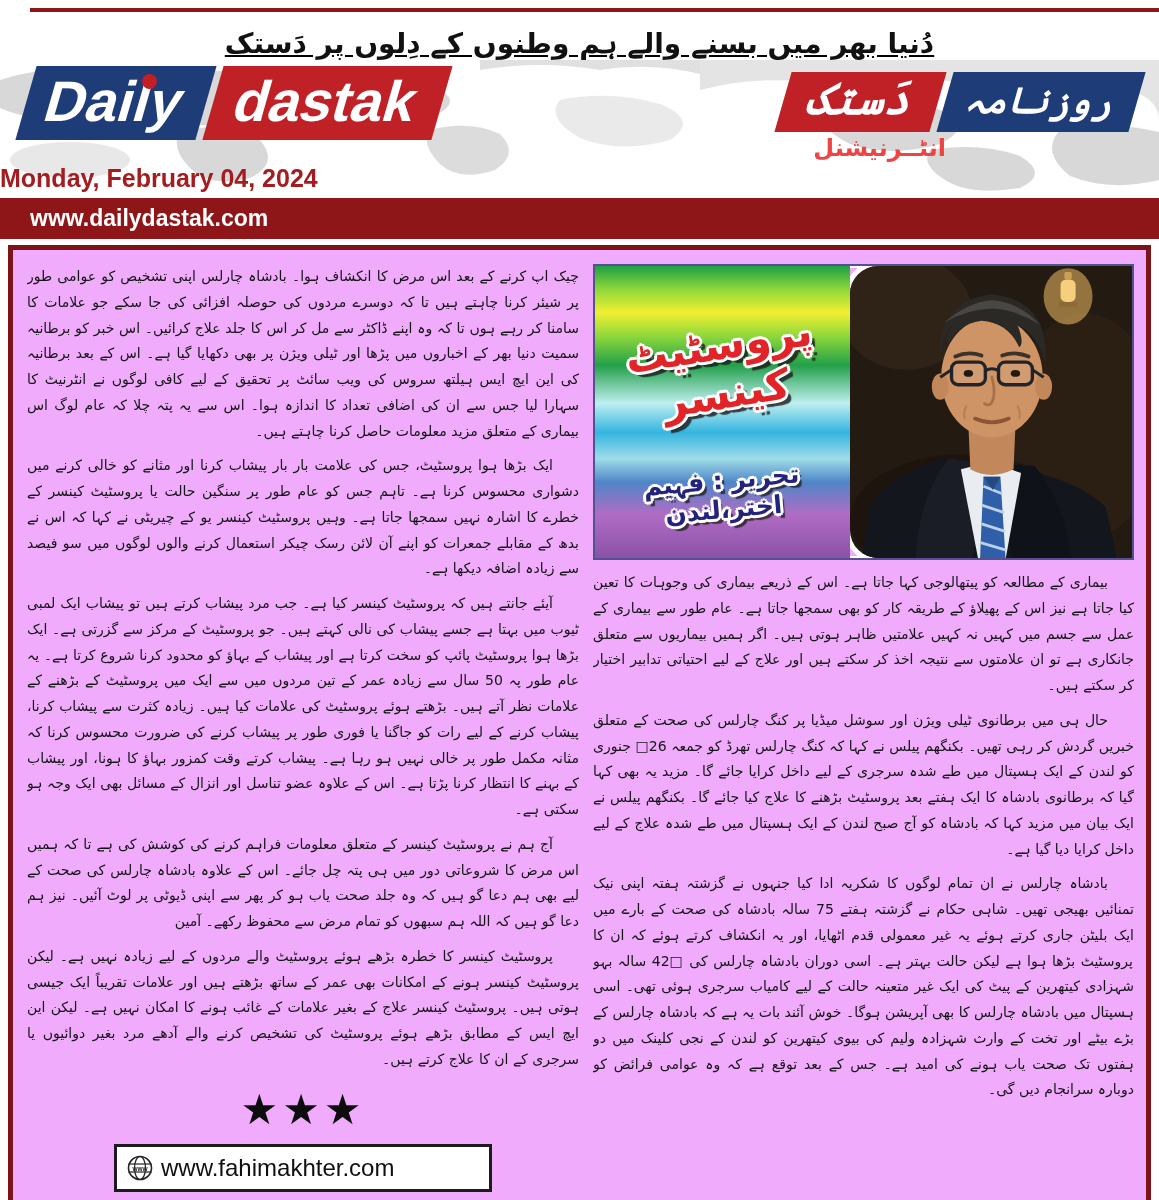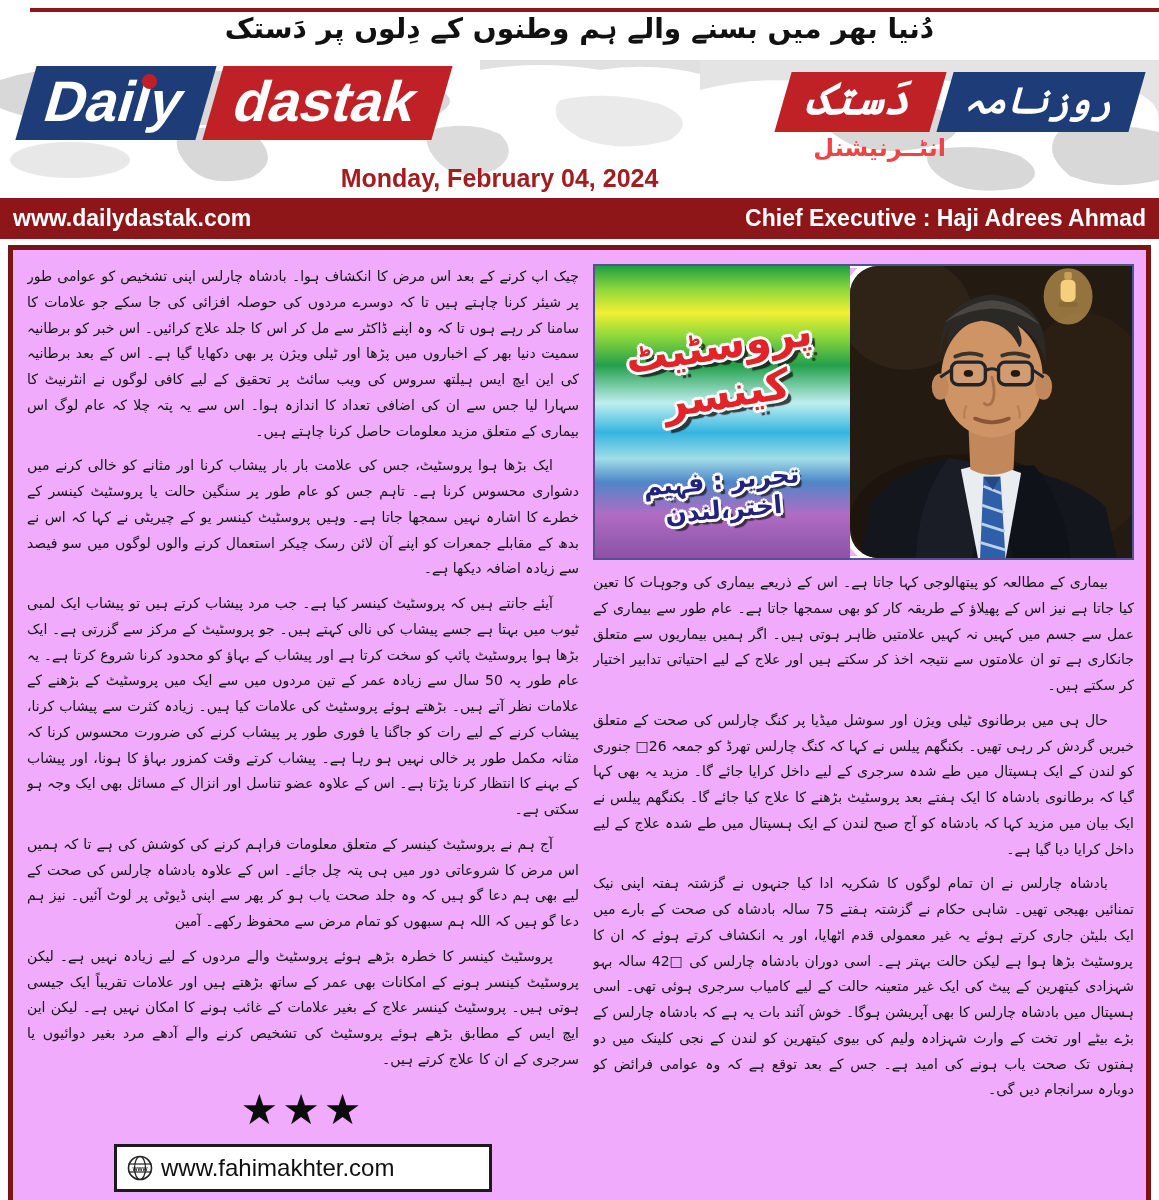--- a/index.html
+++ b/index.html
@@ -1,37 +1,37 @@
 <!DOCTYPE html>
 <html lang="ur"><head>
 <meta charset="utf-8">
 <style>
   html,body{margin:0;padding:0;overflow:hidden;background:#fff;}
   body{width:1159px;height:1200px;position:relative;font-family:"DejaVu Sans",sans-serif;}
   .top-white{height:8px;}
   .top-rule{height:4px;background:#8e1618;margin-left:30px;}
-  .slogan-row{height:48px;display:flex;align-items:flex-start;justify-content:center;}
+  .slogan-row{height:48px;display:flex;align-items:flex-end;justify-content:center;text-decoration:underline;}
   .slogan{font-size:28px;font-weight:bold;color:#111;direction:rtl;}
   
   .masthead{position:relative;height:136px;overflow:hidden;}
   .mapbg{position:absolute;inset:0;}
   .logo-en{position:absolute;left:26px;top:6px;}
   .logo-row{display:flex;align-items:stretch;}
   .slab{transform:skewX(-16deg);color:#fff;font-family:"Liberation Sans",sans-serif;font-weight:bold;line-height:1.05;}
   .slab-blue{background:#1e3c78;padding:6px 24px 8px 20px;font-size:57px;}
   .slab-red{background:#bf2127;padding:6px 26px 8px 22px;font-size:57px;margin-left:7px;}
   .logo-en .red-dot{position:absolute;left:116px;top:8px;width:15px;height:15px;border-radius:50%;background:#c11f26;z-index:3;}
   .intl-en{margin:2px 0 0 150px;color:#1e3c78;font-family:"Liberation Sans",sans-serif;font-weight:bold;font-size:23px;letter-spacing:3px;}
   .logo-ur{position:absolute;right:22px;top:12px;}
   .slab-red-ur{background:#bf2127;padding:4px 26px 10px 26px;font-size:44px;direction:rtl;}
   .slab-blue-ur{background:#1e3c78;padding:10px 22px 12px 22px;font-size:36px;margin-left:7px;direction:rtl;}
   .intl-ur{margin:2px 0 0 30px;color:#ef4444;font-weight:bold;font-size:24px;direction:rtl;display:inline-block;}
-  .date-line{position:absolute;left:0;right:160px;top:104px;text-align:center;color:#a31d20;font-family:"Liberation Sans",sans-serif;font-weight:bold;font-size:25px;}
+  .date-line{position:absolute;left:0;right:160px;top:104px;text-align:left;color:#a31d20;font-family:"Liberation Sans",sans-serif;font-weight:bold;font-size:25px;}
   
-  .info-bar{height:41px;margin-top:2px;background:#8e1618;display:flex;align-items:center;justify-content:space-between;padding:0 13px;color:#fff;font-family:"Liberation Sans",sans-serif;font-weight:bold;font-size:23px;}
+  .info-bar{height:41px;margin-top:2px;background:#8e1618;display:flex;align-items:center;justify-content:space-between;padding:0 30px;color:#fff;font-family:"Liberation Sans",sans-serif;font-weight:bold;font-size:23px;}
   
   .content{margin:6px 8px 0 8px;border:5px solid #7c1417;height:1188px;box-sizing:border-box;display:flex;gap:14px;padding:14px 12px 10px 14px;background:#f0abfc;}
   .col{direction:rtl;}
   .col-left{width:552px;overflow:hidden;}
   .col-right{flex:1;overflow:hidden;}
   .para{font-size:14px;line-height:1.84;text-align:justify;color:#141414;margin:0 0 9px 0;}
   .indent{text-indent:26px;}
   
   .banner{direction:ltr;height:292px;border:2px solid #52528f;box-shadow:0 0 0 2px #fff inset;display:flex;margin-bottom:10px;overflow:hidden;}
   .banner-left{flex:1;position:relative;background:linear-gradient(180deg,#1f9e44 0%,#8ed83b 8%,#f2ef33 16%,#8ed83b 24%,#23a04a 34%,#bfeef0 47%,#35b5e0 57%,#9fdde8 66%,#4f86c8 74%,#b06cc4 85%,#8b52a8 100%);}
@@ -88,21 +88,20 @@
       <div class="slab slab-blue-ur">روزنامہ</div>
     </div>
     <div class="intl-ur">انٹــرنیشنل</div>
   </div>
 
   <div class="date-line">Monday, February 04, 2024</div>
 </div>
 
 <div class="info-bar">
   <span>www.dailydastak.com</span>
-  <span>Chief Executive : Haji Adrees Ahmad</span>
 </div>
 
 <div class="content">
 
   <div class="col col-left">
     <p class="para">چیک اپ کرنے کے بعد اس مرض کا انکشاف ہوا۔ بادشاہ چارلس اپنی تشخیص کو عوامی طور پر شیئر کرنا چاہتے ہیں تا کہ دوسرے مردوں کی حوصلہ افزائی کی جا سکے جو علامات کا سامنا کر رہے ہوں تا کہ وہ اپنے ڈاکٹر سے مل کر اس کا جلد علاج کرائیں۔ اس خبر کو برطانیہ سمیت دنیا بھر کے اخباروں میں پڑھا اور ٹیلی ویژن پر بھی دکھایا گیا ہے۔ اس کے بعد برطانیہ کی این ایچ ایس ہیلتھ سروس کی ویب سائٹ پر تحقیق کے لیے کافی لوگوں نے انٹرنیٹ کا سہارا لیا جس سے ان کی اضافی تعداد کا اندازہ ہوا۔ اس سے یہ پتہ چلا کہ عام لوگ اس بیماری کے متعلق مزید معلومات حاصل کرنا چاہتے ہیں۔</p>
     <p class="para indent">ایک بڑھا ہوا پروسٹیٹ، جس کی علامت بار بار پیشاب کرنا اور مثانے کو خالی کرنے میں دشواری محسوس کرنا ہے۔ تاہم جس کو عام طور پر سنگین حالت یا پروسٹیٹ کینسر کے خطرے کا اشارہ نہیں سمجھا جاتا ہے۔ وہیں پروسٹیٹ کینسر یو کے چیریٹی نے کہا کہ اس نے بدھ کے مقابلے جمعرات کو اپنے آن لائن رسک چیکر استعمال کرنے والوں لوگوں میں سو فیصد سے زیادہ اضافہ دیکھا ہے۔</p>
     <p class="para indent">آیئے جانتے ہیں کہ پروسٹیٹ کینسر کیا ہے۔ جب مرد پیشاب کرتے ہیں تو پیشاب ایک لمبی ٹیوب میں بہتا ہے جسے پیشاب کی نالی کہتے ہیں۔ جو پروسٹیٹ کے مرکز سے گزرتی ہے۔ ایک بڑھا ہوا پروسٹیٹ پائپ کو سخت کرتا ہے اور پیشاب کے بہاؤ کو محدود کرنا شروع کرتا ہے۔ یہ عام طور پہ 50 سال سے زیادہ عمر کے تین مردوں میں سے ایک میں پروسٹیٹ کے بڑھنے کے علامات نظر آتے ہیں۔ بڑھتے ہوئے پروسٹیٹ کی علامات کیا ہیں۔ زیادہ کثرت سے پیشاب کرنا، پیشاب کرنے کے لیے رات کو جاگنا یا فوری طور پر پیشاب کرنے کی ضرورت محسوس کرنا کہ مثانہ مکمل طور پر خالی نہیں ہو رہا ہے۔ پیشاب کرتے وقت کمزور بہاؤ کا ہونا، اور پیشاب کے بہنے کا انتظار کرنا پڑتا ہے۔ اس کے علاوہ عضو تناسل اور انزال کے مسائل بھی ایک وجہ ہو سکتی ہے۔</p>
     <p class="para indent">آج ہم نے پروسٹیٹ کینسر کے متعلق معلومات فراہم کرنے کی کوشش کی ہے تا کہ ہمیں اس مرض کا شروعاتی دور میں ہی پتہ چل جائے۔ اس کے علاوہ بادشاہ چارلس کی صحت کے لیے بھی ہم دعا گو ہیں کہ وہ جلد صحت یاب ہو کر پھر سے اپنی ڈیوٹی پر لوٹ آئیں۔ نیز ہم دعا گو ہیں کہ اللہ ہم سبھوں کو تمام مرض سے محفوظ رکھے۔ آمین</p>
     <p class="para indent">پروسٹیٹ کینسر کا خطرہ بڑھے ہوئے پروسٹیٹ والے مردوں کے لیے زیادہ نہیں ہے۔ لیکن پروسٹیٹ کینسر ہونے کے امکانات بھی عمر کے ساتھ بڑھتے ہیں اور علامات تقریباً ایک جیسی ہوتی ہیں۔ پروسٹیٹ کینسر علاج کے بغیر علامات کے غائب ہونے کا امکان نہیں ہے۔ لیکن این ایچ ایس کے مطابق بڑھے ہوئے پروسٹیٹ کی تشخیص کرنے والے آدھے مرد بغیر دوائیوں یا سرجری کے ان کا علاج کرتے ہیں۔</p>

